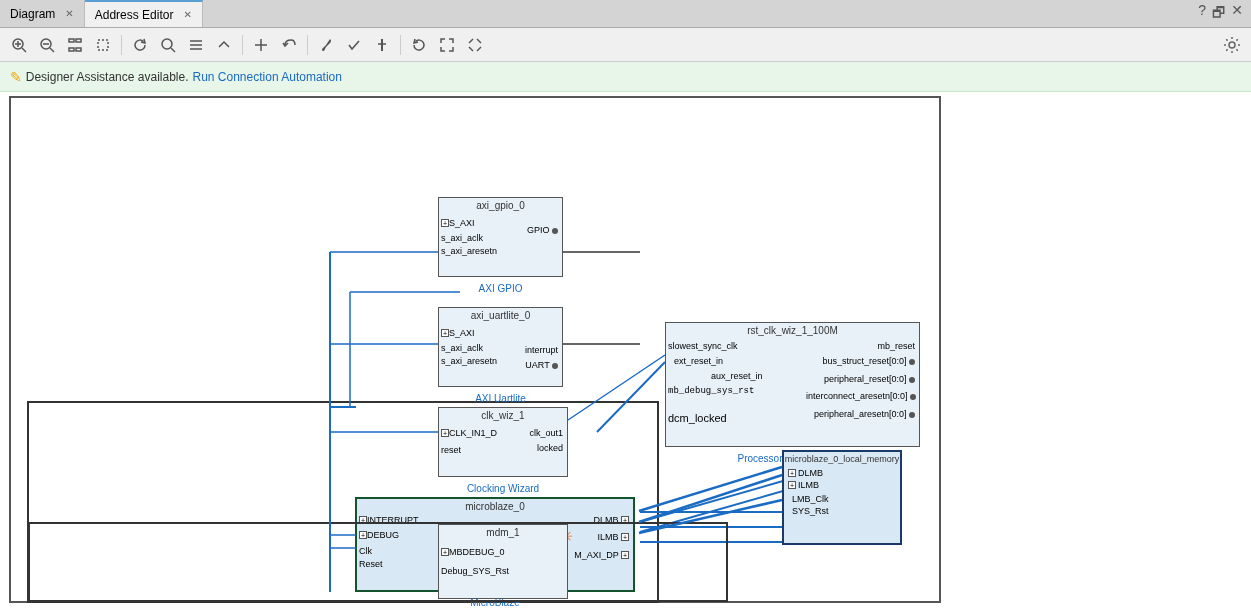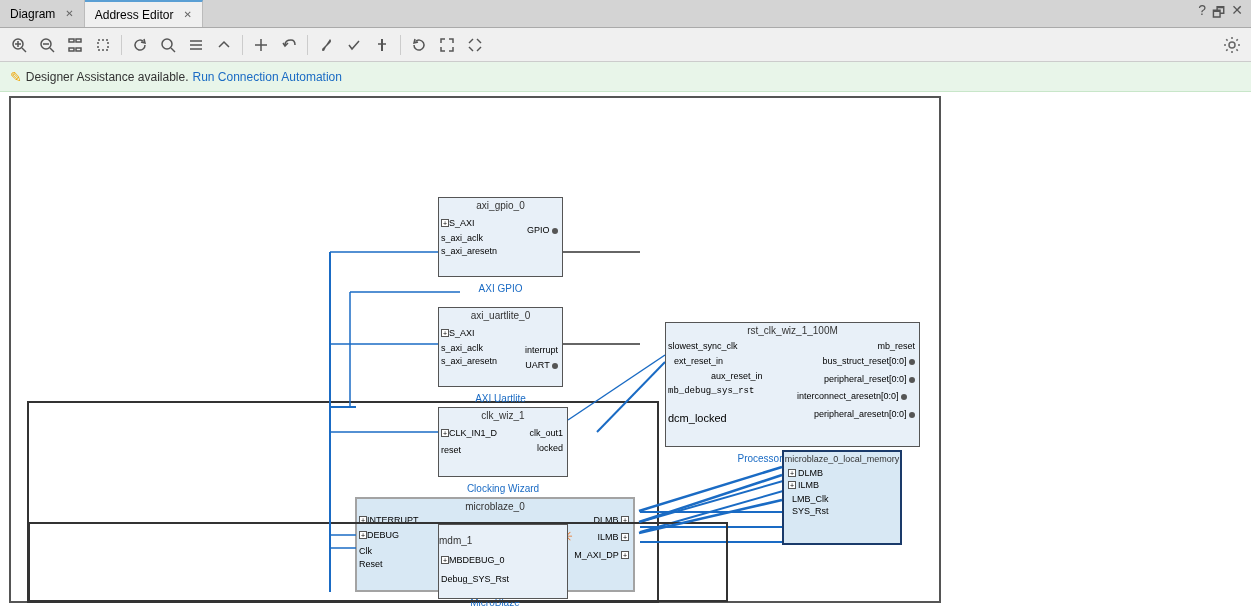--- a/index.html
+++ b/index.html
@@ -326,21 +326,21 @@
       <div style="position:absolute;left:2px;top:5px;">
         <span style="display:inline-block;width:8px;height:8px;border:1px solid #555;text-align:center;line-height:7px;font-size:7px;background:white;cursor:pointer;">+</span>CLK_IN1_D
       </div>
       <div style="position:absolute;left:2px;top:22px;font-size:9px;">reset</div>
       <div style="position:absolute;right:4px;top:5px;font-size:9px;">clk_out1</div>
       <div style="position:absolute;right:4px;top:20px;font-size:9px;">locked</div>
     </div>
     <div style="position:absolute;bottom:-18px;left:0;right:0;text-align:center;font-size:10px;color:#1a6bc4;">Clocking Wizard</div>
   </div>
 
-  <div style="position:absolute; left:355px; top:405px; width:280px; height:95px; border:2px solid #a3a3a3; background:#d8e8f4;">
+  <div style="position:absolute; left:355px; top:405px; width:280px; height:95px; border:2px solid #14532d; background:#d8e8f4;">
     <div style="text-align:center;font-size:10px;color:#333;padding-top:2px;">microblaze_0</div>
     <div style="position:relative;font-size:9px;height:75px;">
       <div style="position:absolute;left:2px;top:3px;">
         <span style="display:inline-block;width:8px;height:8px;border:1px solid #555;text-align:center;line-height:7px;font-size:7px;background:white;cursor:pointer;">+</span>INTERRUPT
       </div>
       <div style="position:absolute;left:2px;top:18px;">
         <span style="display:inline-block;width:8px;height:8px;border:1px solid #555;text-align:center;line-height:7px;font-size:7px;background:white;cursor:pointer;">+</span>DEBUG
       </div>
       <div style="position:absolute;left:2px;top:34px;font-size:9px;">Clk</div>
       <div style="position:absolute;left:2px;top:47px;font-size:9px;">Reset</div>
@@ -368,21 +368,21 @@
       <div style="position:absolute;left:2px;top:35px;font-size:9px;margin-left:43px;">aux_reset_in</div>
       <div style="position:absolute;left:2px;top:50px;font-size:9px;font-family:Liberation Mono, monospace;">mb_debug_sys_rst</div>
       <div style="position:absolute;left:2px;top:65px;font-size:11px;margin-top:11px;">dcm_locked</div>
       <div style="position:absolute;right:4px;top:5px;font-size:9px;text-align:right;">mb_reset</div>
       <div style="position:absolute;right:4px;top:20px;font-size:9px;text-align:right;">bus_struct_reset[0:0]
         <span style="display:inline-block;width:6px;height:6px;background:#555;border-radius:50%;vertical-align:middle;"></span>
       </div>
       <div style="position:absolute;right:4px;top:38px;font-size:9px;text-align:right;">peripheral_reset[0:0]
         <span style="display:inline-block;width:6px;height:6px;background:#555;border-radius:50%;vertical-align:middle;"></span>
       </div>
-      <div style="position:absolute;right:12px;top:55px;font-size:9px;text-align:right;margin-left:16px;">interconnect_aresetn[0:0]
+      <div style="position:absolute;right:3px;top:55px;font-size:9px;text-align:right;margin-left:16px;">interconnect_aresetn[0:0]
         <span style="display:inline-block;width:6px;height:6px;background:#555;border-radius:50%;vertical-align:middle;"></span>
       </div>
       <div style="position:absolute;right:4px;top:73px;font-size:9px;text-align:right;">peripheral_aresetn[0:0]
         <span style="display:inline-block;width:6px;height:6px;background:#555;border-radius:50%;vertical-align:middle;"></span>
       </div>
     </div>
     <div style="position:absolute;bottom:-18px;left:0;right:0;text-align:center;font-size:10px;color:#1a6bc4;">Processor System Reset</div>
   </div>
 
   <div style="position:absolute; left:782px; top:358px; width:120px; height:95px; border:2px solid #1a3a6a; background:#d8e8f4;">
@@ -396,21 +396,21 @@
       </div>
       <div style="padding-left:8px;margin-top:4px;font-size:9px;">LMB_Clk</div>
       <div style="padding-left:8px;margin-top:2px;font-size:9px;">SYS_Rst</div>
     </div>
   </div>
 
   <div style="position:absolute; left:28px; top:430px; width:700px; height:80px; border:2px solid #333; background:transparent;">
     
   </div>
   <div style="position:absolute;left:438px;top:432px;width:130px;height:75px;border:1.5px solid #555;background:#e8f0f8;">
-    <div style="text-align:left;font-size:10px;color:#333;padding-top:10px;">mdm_1</div>
+    <div style="text-align:center;font-size:10px;color:#333;padding-top:2px;">mdm_1</div>
     <div style="position:relative;font-size:9px;margin-top:4px;">
       <div style="position:absolute;left:2px;top:5px;">
         <span style="display:inline-block;width:8px;height:8px;border:1px solid #555;text-align:center;line-height:7px;font-size:7px;background:white;cursor:pointer;">+</span>MBDEBUG_0
       </div>
       <div style="position:absolute;left:2px;top:24px;font-size:9px;">Debug_SYS_Rst</div>
     </div>
   </div>
 
   <svg style="position:absolute;top:0;left:0;pointer-events:none;" width="960" height="520">
 

